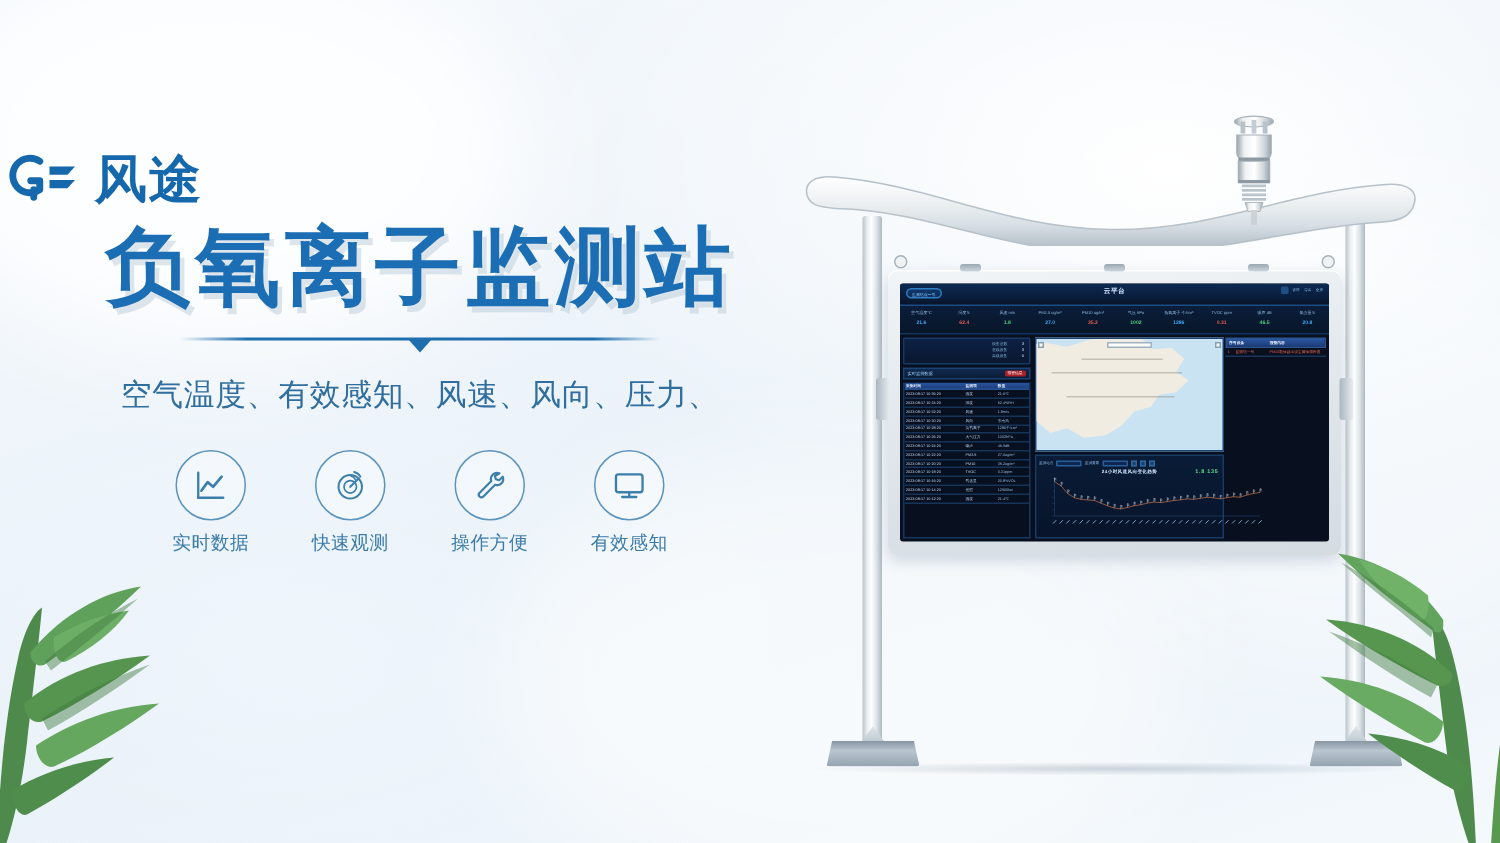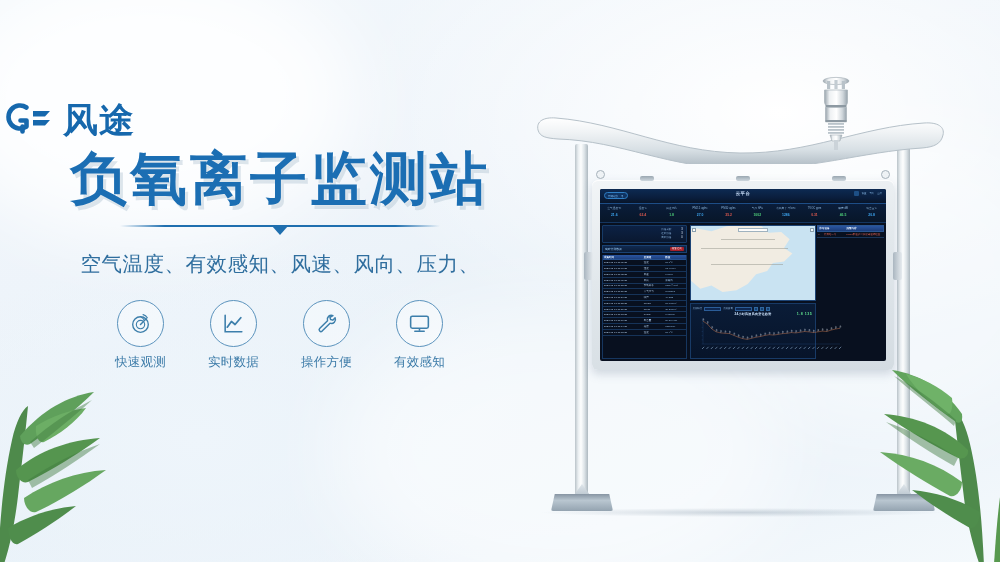--- a/index.html
+++ b/index.html
@@ -318,38 +318,38 @@
       <div id="divider-arrow"></div>
     </div>
 
     <div class="subtitle-line">空气温度、有效感知、风速、风向、压力、</div>
 
     <div id="features">
 
       <div class="feature">
         <div class="feature-circle">
           <svg width="25" height="25" viewBox="0 0 24 24" aria-hidden="true">
+            <path d="M4 4 L4 20 L20 20" fill="none" stroke="#3d7fab" stroke-width="1.5" stroke-linecap="round"></path>
+            <path d="M6 15.5 L10 10 L13.5 13 L19 6.5" fill="none" stroke="#3d7fab" stroke-width="1.7" stroke-linecap="round" stroke-linejoin="round"></path>
+          </svg>
+        </div>
+        <div class="feature-label">实时数据</div>
+      </div>
+
+      <div class="feature">
+        <div class="feature-circle">
+          <svg width="25" height="25" viewBox="0 0 24 24" aria-hidden="true">
             <circle cx="12" cy="13" r="7.5" fill="none" stroke="#3d7fab" stroke-width="1.3"></circle>
             <circle cx="12" cy="13" r="4" fill="none" stroke="#3d7fab" stroke-width="1.1"></circle>
             <path d="M12 13 L17.5 7.5" fill="none" stroke="#3d7fab" stroke-width="1.4" stroke-linecap="round"></path>
             <path d="M14.5 3.5 A6 6 0 0 1 18.5 6.5" fill="none" stroke="#3d7fab" stroke-width="1.2" stroke-linecap="round"></path>
             <path d="M12.5 6 A4 4 0 0 1 15.2 8.2" fill="none" stroke="#3d7fab" stroke-width="1.1" stroke-linecap="round"></path>
           </svg>
         </div>
         <div class="feature-label">快速观测</div>
-      </div>
-
-      <div class="feature">
-        <div class="feature-circle">
-          <svg width="25" height="25" viewBox="0 0 24 24" aria-hidden="true">
-            <path d="M4 4 L4 20 L20 20" fill="none" stroke="#3d7fab" stroke-width="1.5" stroke-linecap="round"></path>
-            <path d="M6 15.5 L10 10 L13.5 13 L19 6.5" fill="none" stroke="#3d7fab" stroke-width="1.7" stroke-linecap="round" stroke-linejoin="round"></path>
-          </svg>
-        </div>
-        <div class="feature-label">实时数据</div>
       </div>
 
       <div class="feature">
         <div class="feature-circle">
           <svg width="25" height="25" viewBox="0 0 24 24" aria-hidden="true">
             <path d="M18.2 4.4 a3.9 3.9 0 0 0-5.2 4.9 L5.4 16.9 a1.7 1.7 0 0 0 2.4 2.4 l7.6-7.6
                      a3.9 3.9 0 0 0 4.9-5.2 l-2.3 2.3 -2.1-.6 -.6-2.1 z" fill="none" stroke="#3d7fab" stroke-width="1.4" stroke-linejoin="round"></path>
           </svg>
         </div>
         <div class="feature-label">操作方便</div>

